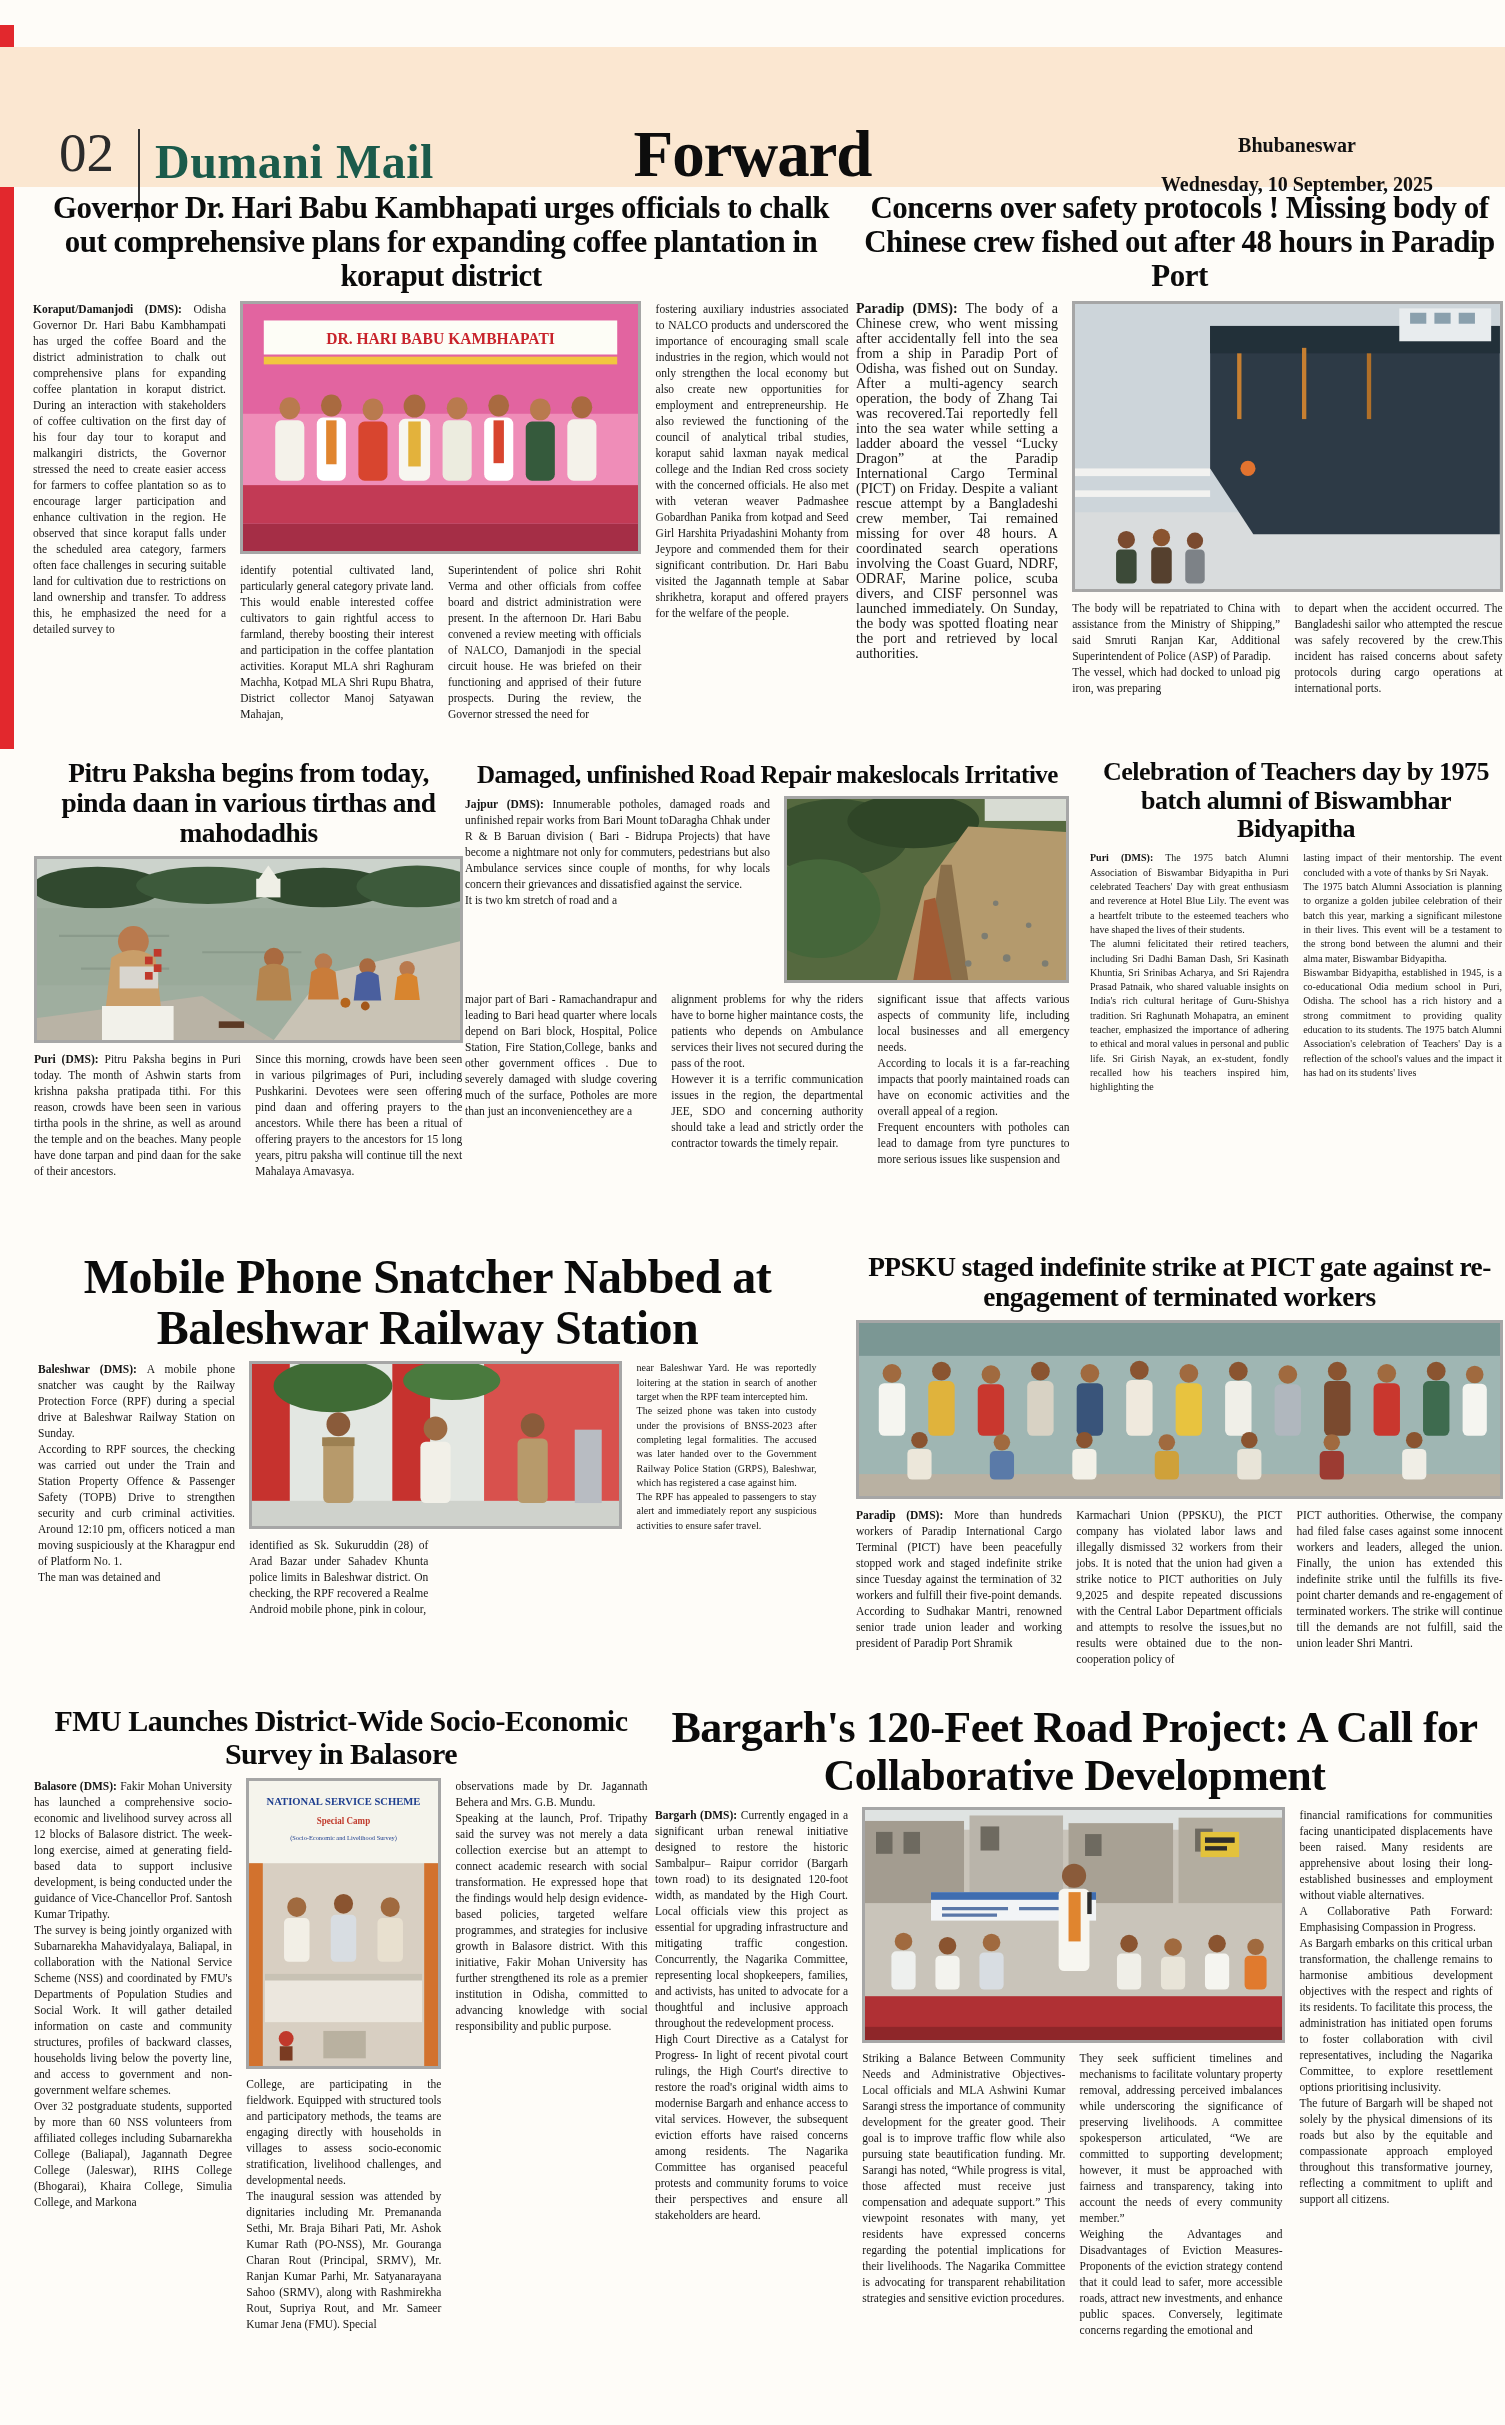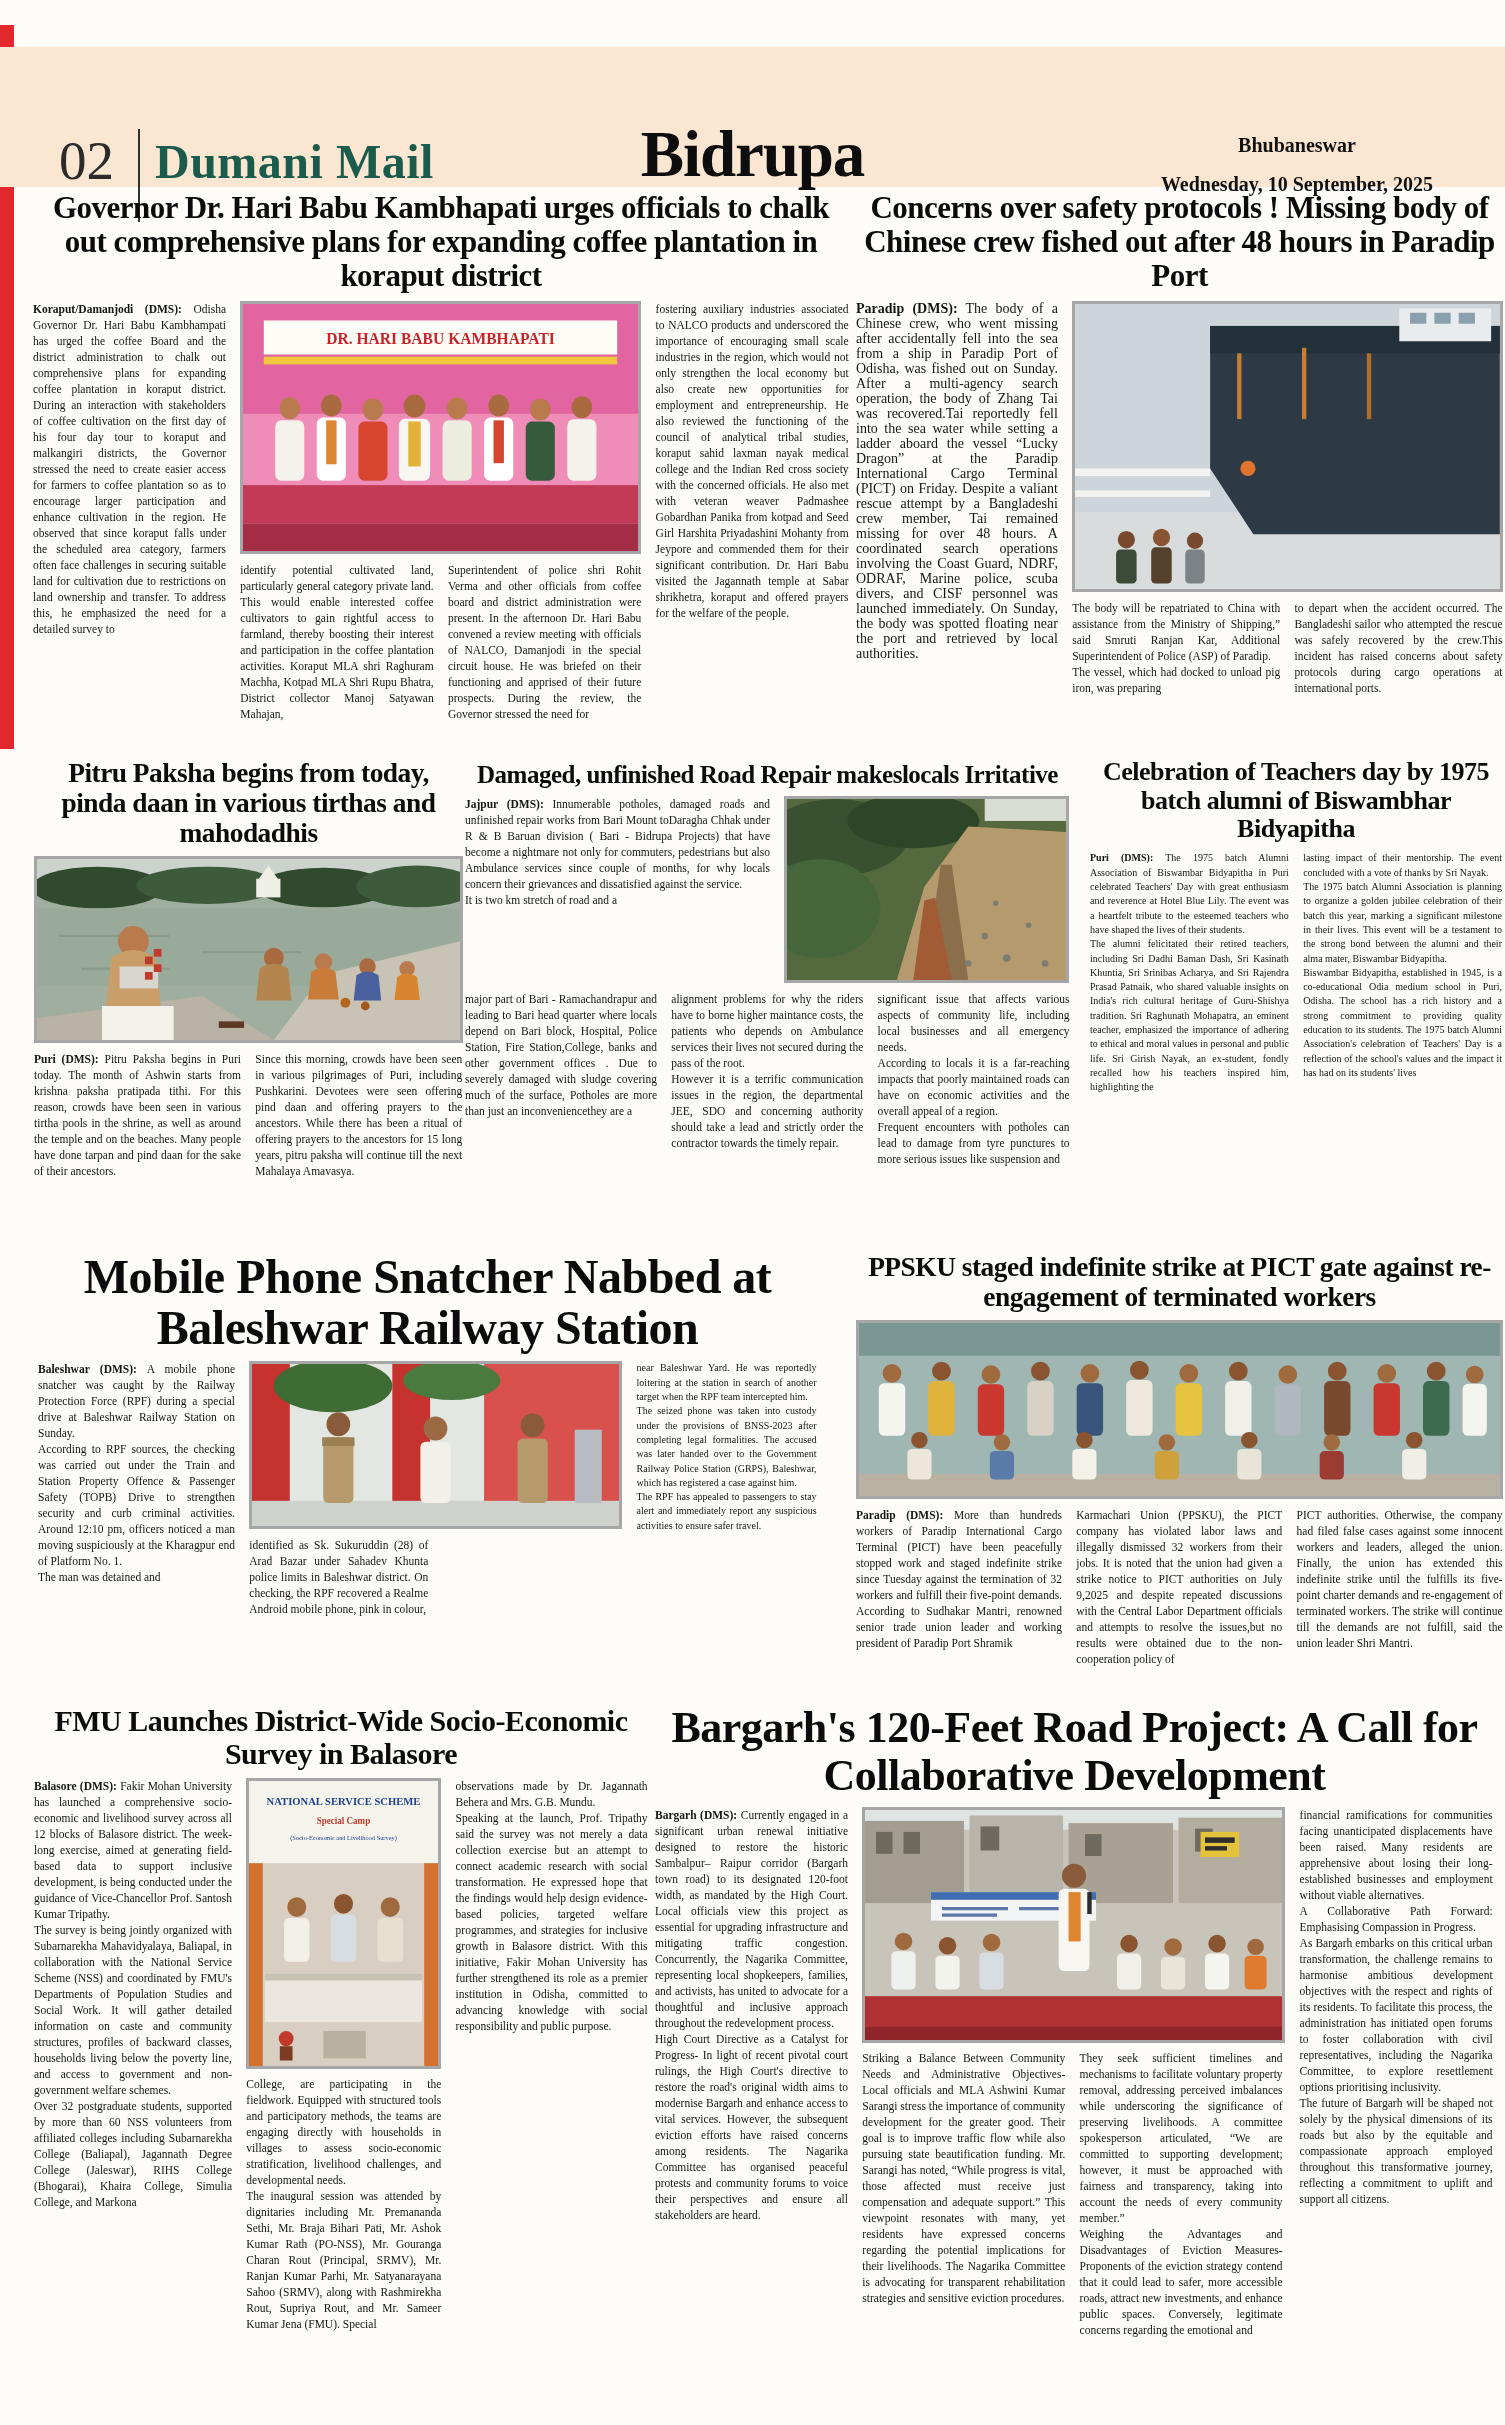--- a/index.html
+++ b/index.html
@@ -1,20 +1,20 @@
 <!DOCTYPE html>
 <html style="font-size:8.8px"><head>
 <meta charset="utf-8">
 <style>
   html,body{margin:0;padding:0;}
   .page{position:relative;width:1505px;height:2426px;background:#fefcf8;overflow:hidden;
         font-family:"Liberation Serif","DejaVu Serif",serif;color:#151515;}
   .redstrip{position:absolute;left:0;top:25px;width:14.3px;height:724px;background:#e2282d;}
   .band{position:absolute;left:0;top:47px;width:1505px;height:140px;background:#fbe7d1;}
-  .pagenum{position:absolute;left:59px;top:82px;font-size:55px;color:#2b2b2b;font-weight:400;}
+  .pagenum{position:absolute;left:59px;top:74px;font-size:55px;color:#2b2b2b;font-weight:400;}
   .numbar{position:absolute;left:138px;top:82px;width:1.6px;height:93px;background:#333;}
   .mastname{position:absolute;left:155px;top:87px;font-size:48px;font-weight:bold;color:#1b5b4b;letter-spacing:0.5px;}
   .edition{position:absolute;left:0;top:70px;width:1505px;text-align:center;font-size:65px;font-weight:bold;color:#0d0d0d;letter-spacing:-1.1px;}
   .hdr-right{position:absolute;right:60px;top:87px;width:296px;text-align:center;font-weight:bold;font-size:20px;color:#111;}
   .hdr-right .date{margin-top:16.4px;}
   section.article{position:absolute;overflow:hidden;}
   .hl{margin:0 0 7.7px 0;text-align:center;font-weight:bold;color:#0b0b0b;line-height:1.1;letter-spacing:-0.5px;}
   .hl-xl{font-size:48px;line-height:1.06;}
   .hl-lg{font-size:31px;}
   .hl-md{font-size:27.4px;}
@@ -35,21 +35,21 @@
 <body>
 
 <div class="page">
 
   <div class="redstrip"></div>
 
   <header class="band">
     <div class="pagenum">02</div>
     <div class="numbar"></div>
     <div class="mastname">Dumani Mail</div>
-    <div class="edition">Bidrupa</div>
+    <div class="edition">Forward</div>
     <div class="hdr-right">
       <div>Bhubaneswar</div>
       <div class="date">Wednesday, 10 September, 2025</div>
     </div>
   </header>
 
   <section class="article" style="left:33px;top:191px;width:816px;height:555px;">
     <h1 class="hl hl-lg">Governor Dr. Hari Babu Kambhapati urges officials to chalk out comprehensive plans for expanding coffee plantation in koraput district</h1>
     <div class="cols gap-top">
       <p class="col" style="width:193px;"><b>Koraput/Damanjodi (DMS):</b> <span>Odisha Governor Dr. Hari Babu Kambhampati has urged the coffee Board and the district administration to chalk out comprehensive plans for expanding coffee plantation in koraput district. During an interaction with stakeholders of coffee cultivation on the first day of his four day tour to koraput and malkangiri districts, the Governor stressed the need to create easier access for farmers to coffee plantation so as to encourage larger participation and enhance cultivation in the region. He observed that since koraput falls under the scheduled area category, farmers often face challenges in securing suitable land for cultivation due to restrictions on land ownership and transfer. To address this, he emphasized the need for a detailed survey to</span></p>

